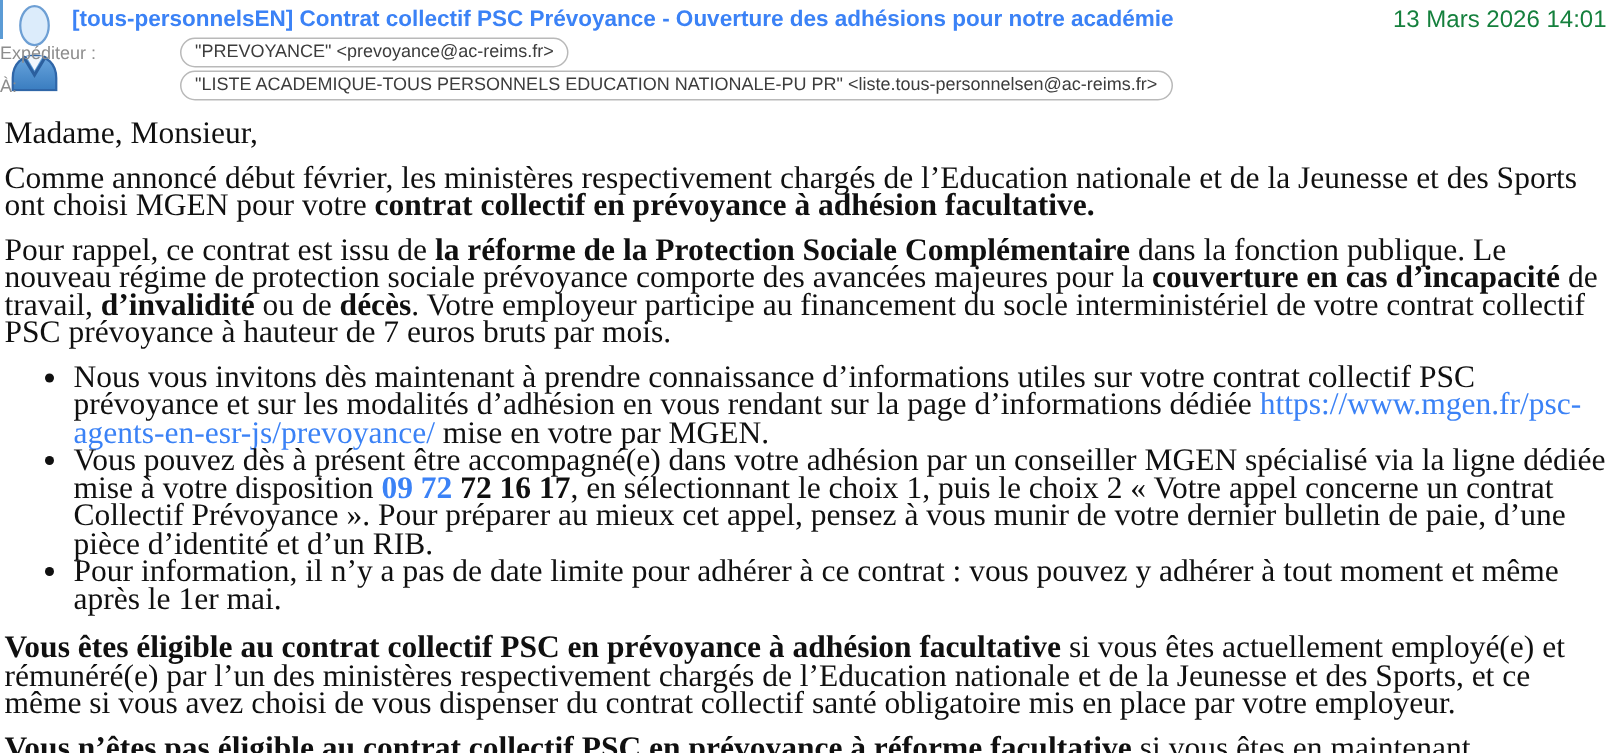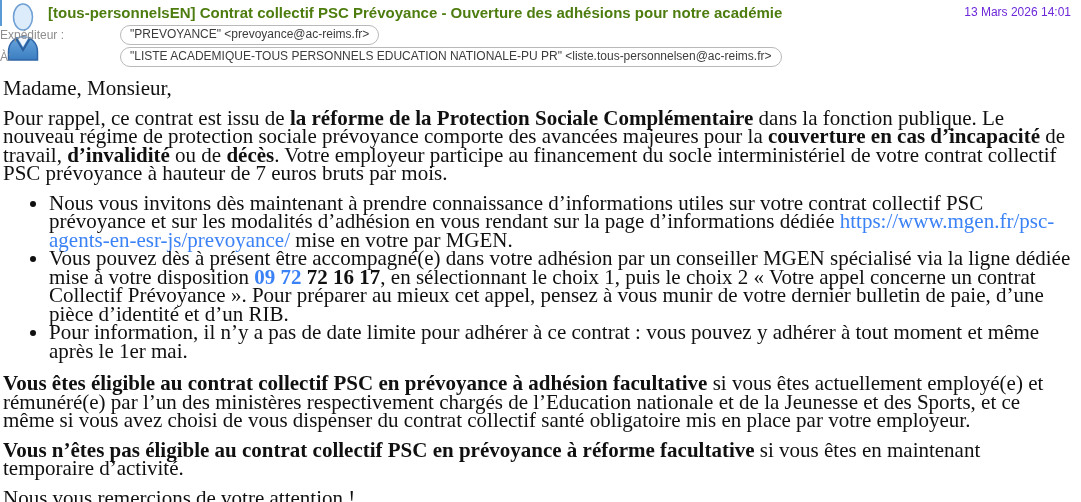--- a/index.html
+++ b/index.html
@@ -1,22 +1,22 @@
 <!DOCTYPE html>
 <html lang="fr"><head>
 <meta charset="utf-8">
 <style>
   html,body{margin:0;padding:0;background:#fff;}
   .page{position:relative;width:1081px;height:502px;background:#ffffff;overflow:hidden;
         font-family:"Liberation Sans",sans-serif;}
   .edge-bar{position:absolute;left:0;top:0;width:2px;height:26px;background:#5b9bd5;}
   .avatar{position:absolute;left:6px;top:3px;width:34px;height:58px;}
   .subject{position:absolute;left:48px;top:4px;right:185px;
-           font-size:15px;font-weight:700;color:#4d7c0f;white-space:nowrap;overflow:hidden;}
-  .date{position:absolute;right:10px;top:5px;font-size:12px;color:#6d28d9;}
+           font-size:15px;font-weight:700;color:#3b82f6;white-space:nowrap;overflow:hidden;}
+  .date{position:absolute;right:10px;top:5px;font-size:16px;color:#15803d;}
   .addr-row{position:absolute;left:0;display:flex;align-items:center;}
   .addr-row.r1{top:25px;}
   .addr-row.r2{top:47px;}
   .addr-label{width:114px;text-align:left;font-size:12px;color:#8d8d8d;flex:0 0 114px;padding-right:6px;}
   .chip{border:1px solid #b9b9b9;border-radius:10px;background:#fff;color:#3c3c3c;
         font-size:12px;padding:1px 9px 2px;white-space:nowrap;line-height:15px;}
   .body-area{position:absolute;left:3px;top:79px;right:5px;
         font-family:"Liberation Serif",serif;font-size:21px;line-height:18.5px;color:#101010;}
   .body-area p{margin:0 0 11px;}
   .body-area ul{margin:0 0 14px;padding-left:46px;}
@@ -53,20 +53,21 @@
     <div class="chip">"PREVOYANCE" &lt;prevoyance@ac-reims.fr&gt;</div>
   </div>
 
   <div class="addr-row r2">
     <div class="addr-label">À:</div>
     <div class="chip">"LISTE ACADEMIQUE-TOUS PERSONNELS EDUCATION NATIONALE-PU PR" &lt;liste.tous-personnelsen@ac-reims.fr&gt;</div>
   </div>
 
   <div class="body-area" id="email-body">
       <p><span>Madame, Monsieur,</span></p>
+      <p><span>Comme annoncé début février, les ministères respectivement chargés de l’Education nationale et de la Jeunesse et des Sports ont choisi MGEN pour votre </span><span class="b">contrat collectif en prévoyance à adhésion facultative.</span></p>
       <p><span>Pour rappel, ce contrat est issu de </span><span class="b">la réforme de la Protection Sociale Complémentaire</span><span> dans la fonction publique. Le nouveau régime de protection sociale prévoyance comporte des avancées majeures pour la </span><span class="b">couverture en cas d’incapacité</span><span> de travail, </span><span class="b">d’invalidité</span><span> ou de </span><span class="b">décès</span><span>. Votre employeur participe au financement du socle interministériel de votre contrat collectif PSC prévoyance à hauteur de 7 euros bruts par mois.</span></p>
       <ul>
         <li><span>Nous vous invitons dès maintenant à prendre connaissance d’informations utiles sur votre contrat collectif PSC prévoyance et sur les modalités d’adhésion en vous rendant sur la page d’informations dédiée </span><a href="#">https://www.mgen.fr/psc-agents-en-esr-js/prevoyance/</a><span> mise en votre par MGEN.</span></li>
         <li><span>Vous pouvez dès à présent être accompagné(e) dans votre adhésion par un conseiller MGEN spécialisé via la ligne dédiée mise à votre disposition </span><a href="#" class="b">09 72</a><span class="b"> 72 16 17</span><span>, en sélectionnant le choix 1, puis le choix 2 « Votre appel concerne un contrat Collectif Prévoyance ». Pour préparer au mieux cet appel, pensez à vous munir de votre dernier bulletin de paie, d’une pièce d’identité et d’un RIB.</span></li>
         <li><span>Pour information, il n’y a pas de date limite pour adhérer à ce contrat : vous pouvez y adhérer à tout moment et même après le 1er mai.</span></li>
       </ul>
       <p><span class="b">Vous êtes éligible au contrat collectif PSC en prévoyance à adhésion facultative</span><span> si vous êtes actuellement employé(e) et rémunéré(e) par l’un des ministères respectivement chargés de l’Education nationale et de la Jeunesse et des Sports, et ce même si vous avez choisi de vous dispenser du contrat collectif santé obligatoire mis en place par votre employeur.</span></p>
       <p><span class="b">Vous n’êtes pas éligible au contrat collectif PSC en prévoyance à réforme facultative</span><span> si vous êtes en maintenant temporaire d’activité.</span></p>
       <p><span>Nous vous remercions de votre attention !</span></p>
     </div>

